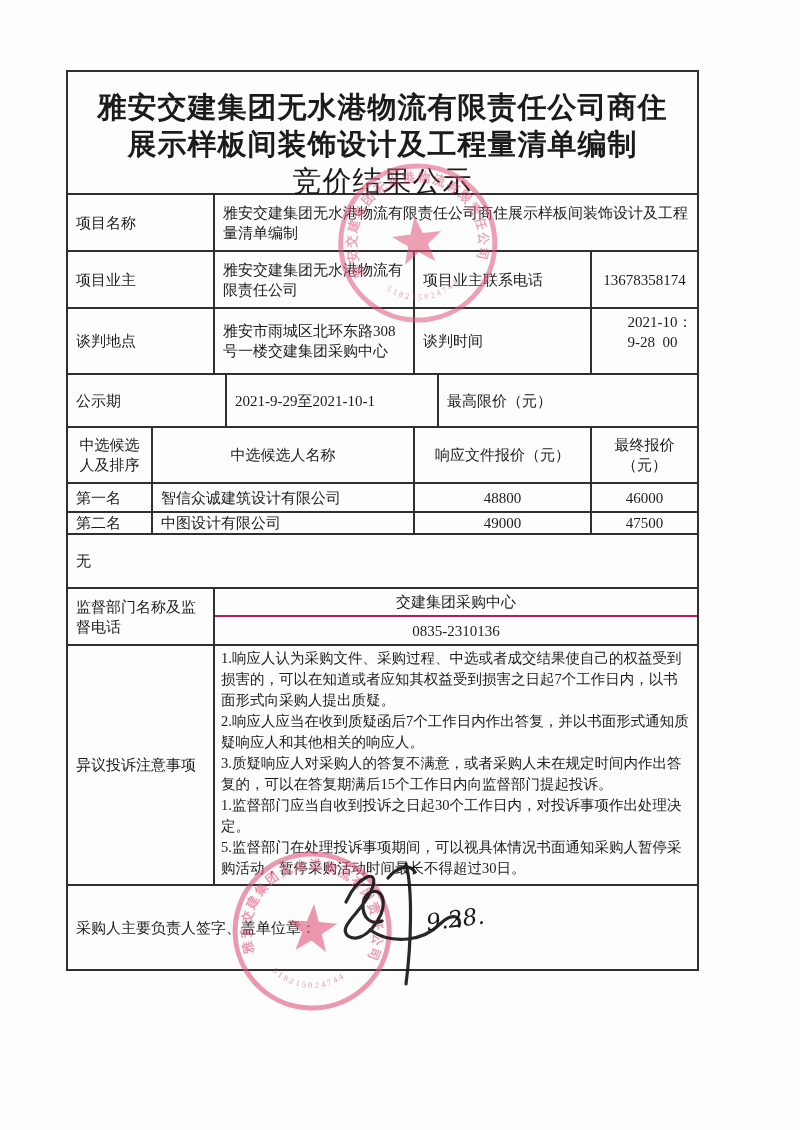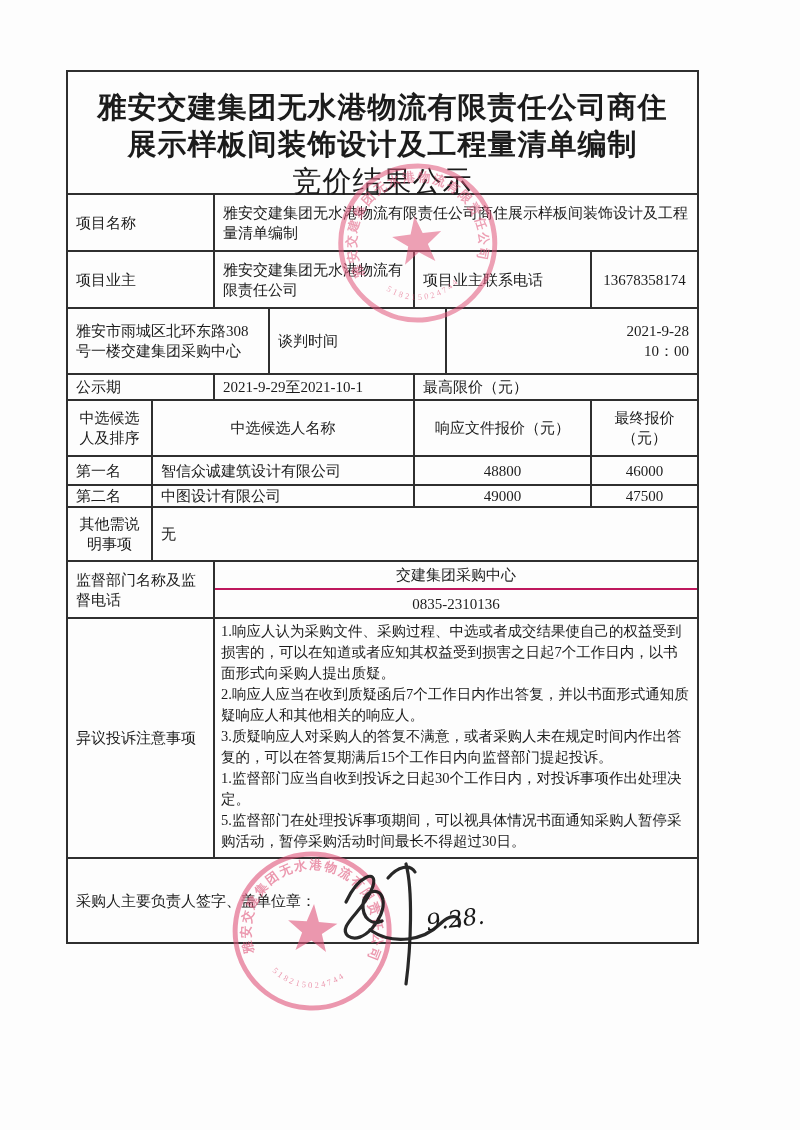--- a/index.html
+++ b/index.html
@@ -26,27 +26,27 @@
     font-size:15px;line-height:20px;
   }
   .cell + .cell, .sup-right{border-left:2px solid #2f2f2f;}
   .w-label{width:145px;flex:none;}
   .w-narrow{width:83px;flex:none;}
   .w-c2{width:200px;flex:none;}
   .w-name{width:262px;flex:none;}
   .w-c3{width:177px;flex:none;}
   .w-rest{flex:1;min-width:0;}
   .center{justify-content:center;text-align:center;}
-  .col{flex-direction:column;justify-content:center;align-items:flex-end;padding-left:39px;}
+  .col{flex-direction:row;justify-content:center;align-items:flex-start;padding-left:39px;}
 
   .rh-title{height:123px;}
   .rh-a{height:57px;}
   .rh-b{height:57px;}
   .rh-c{height:66px;}
-  .rh-d{height:26px;}
+  .rh-d{height:53px;gap:12px;}
   .rh-e{height:56px;}
   .rh-f{height:29px;}
   .rh-g{height:22px;}
   .rh-h{height:54px;}
   .rh-i{height:57px;}
   .rh-j{height:240px;}
   .rh-k{height:83px;}
 
   .title-row{display:block;text-align:center;padding-top:17px;}
   .title-row .t1{
@@ -97,20 +97,21 @@
     </div>
 
     <div class="row rh-b">
       <div class="cell w-label">项目业主</div>
       <div class="cell w-c2">雅安交建集团无水港物流有限责任公司</div>
       <div class="cell w-c3">项目业主联系电话</div>
       <div class="cell w-rest center">13678358174</div>
     </div>
 
     <div class="row rh-c">
+      <div class="cell w-label">谈判地点</div>
       <div class="cell w-c2">雅安市雨城区北环东路308号一楼交建集团采购中心</div>
       <div class="cell w-c3">谈判时间</div>
       <div class="cell w-rest col">
         <div>2021-9-28</div>
         <div>10：00</div>
       </div>
     </div>
 
     <div class="row rh-d">
       <div class="cell w-label">公示期</div>
@@ -133,21 +134,20 @@
     </div>
 
     <div class="row rh-g">
       <div class="cell w-narrow">第二名</div>
       <div class="cell w-name">中图设计有限公司</div>
       <div class="cell w-c3 center">49000</div>
       <div class="cell w-rest center">47500</div>
     </div>
 
     <div class="row rh-h">
-      <div class="cell w-narrow center">其他需说明事项</div>
       <div class="cell w-rest">无</div>
     </div>
 
     <div class="row rh-i">
       <div class="cell w-label">监督部门名称及监督电话</div>
       <div class="sup-right">
         <div class="cell center sup-top">交建集团采购中心</div>
         <div class="cell center sup-bot">0835-2310136</div>
       </div>
     </div>

